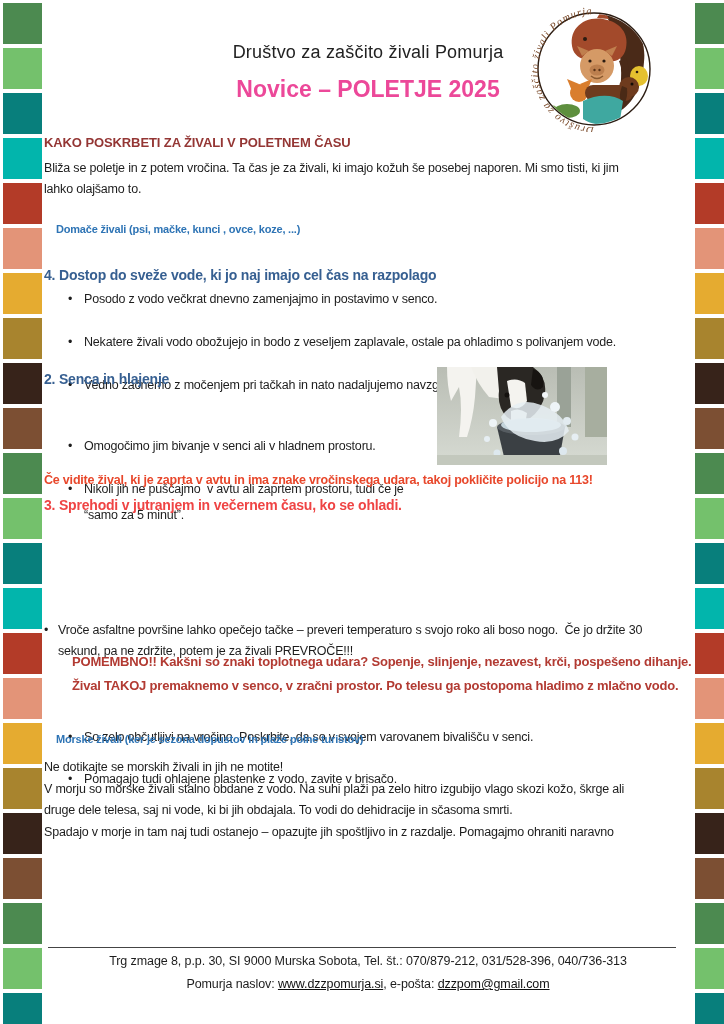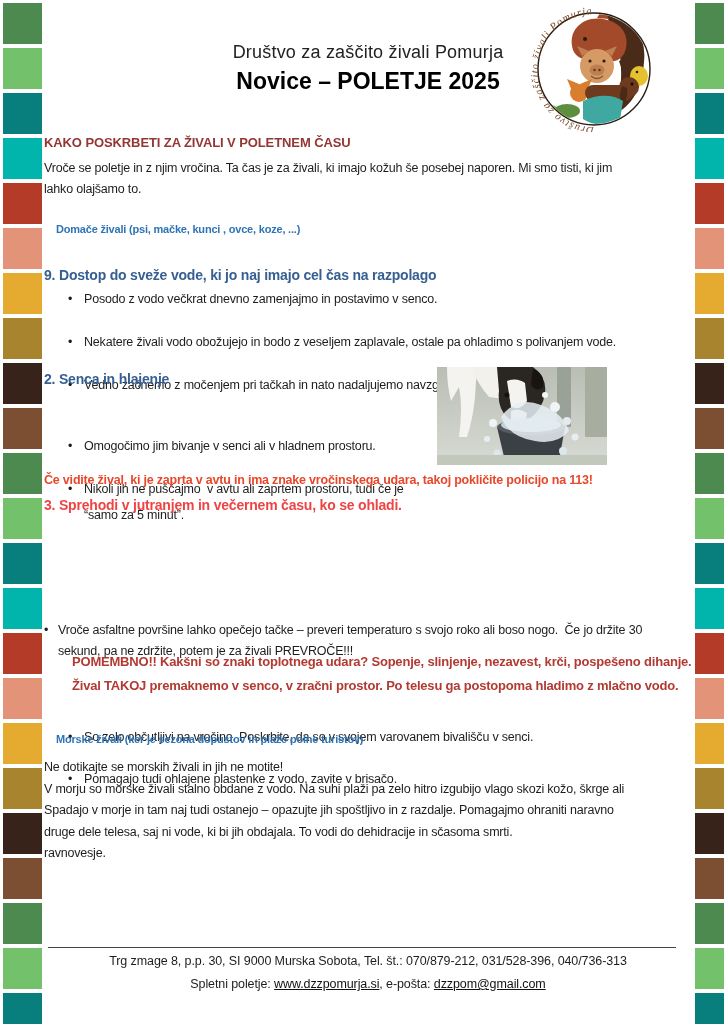--- a/index.html
+++ b/index.html
@@ -85,31 +85,31 @@
       <div class="bsq" style="background: rgb(55, 35, 26);"></div>
       <div class="bsq" style="background: rgb(124, 79, 51);"></div>
       <div class="bsq" style="background: rgb(76, 138, 80);"></div>
       <div class="bsq" style="background: rgb(116, 193, 108);"></div>
       <div class="bsq" style="background: rgb(8, 127, 124);"></div>
     </div>
 
   <div class="content">
 
     <div class="abs org" style="top:42px">Društvo za zaščito živali Pomurja</div>
-    <div class="abs novice" style="top:68px;color:#000000">Novice – POLETJE 2025</div>
+    <div class="abs novice" style="top:76px;color:#ec4899">Novice – POLETJE 2025</div>
 
     <div class="abs kako" style="top:135px;color:#943634">KAKO POSKRBETI ZA ŽIVALI V POLETNEM ČASU</div>
     <div class="abs body-txt" style="top:158px">
-      <div class="line t">Vroče se poletje in z njim vročina. Ta čas je za živali, ki imajo kožuh še posebej naporen. Mi smo tisti, ki jim</div>
+      <div class="line t">Bliža se poletje in z potem vročina. Ta čas je za živali, ki imajo kožuh še posebej naporen. Mi smo tisti, ki jim</div>
       <div class="line t">lahko olajšamo to.</div>
     </div>
 
     <div class="abs sec-head" style="top:223px;color:#2E74B5">Domače živali (psi, mačke, kunci , ovce, koze, ...)</div>
 
-    <div class="abs num-head" style="top:267px;color:#365F91">9. Dostop do sveže vode, ki jo naj imajo cel čas na razpolago</div>
+    <div class="abs num-head" style="top:267px;color:#365F91">4. Dostop do sveže vode, ki jo naj imajo cel čas na razpolago</div>
     <div class="abs bullet t line" style="top:292px">Posodo z vodo večkrat dnevno zamenjajmo  in postavimo  v senco.</div>
     <div class="abs bullet t line" style="top:320px">Nekatere živali vodo obožujejo in bodo z veseljem zaplavale, ostale pa ohladimo s polivanjem vode.</div>
     <div class="abs bullet t line" style="top:348px">Vedno začnemo z močenjem pri tačkah in nato nadaljujemo navzgor.</div>
 
     <div class="abs num-head" style="top:371px;color:#365F91">2. Senca in hlajenje</div>
     <div class="abs bullet line" style="top:394px"><span class="t">Omogočimo jim </span><span class="bold t">bivanje v senci ali v hladnem prostoru.</span><span class="t"></span></div>
     <div class="abs bullet" style="top:422px">
       <div class="line"><span class="t">Nikoli jih ne puščajmo  v </span><span class="bold t">avtu ali zaprtem prostoru</span><span class="t">, tudi če je</span></div>
       <div class="line t" style="margin-top:11px">“samo za 5 minut”.</div>
     </div>
@@ -127,28 +127,27 @@
 
     <div class="abs important" style="top:650px;color:#B23A32">
       <div class="line t">POMEMBNO!! Kakšni so znaki toplotnega udara? Sopenje, slinjenje, nezavest, krči, pospešeno dihanje.</div>
       <div class="line t">Žival TAKOJ premaknemo v senco, v zračni prostor. Po telesu ga postopoma hladimo z mlačno vodo.</div>
     </div>
 
     <div class="abs sec-head" style="top:733px;color:#2E74B5">Morske živali (ker je sezona dopustov in plaže polne turistov)</div>
     <div class="abs" style="top:757px">
       <div class="marine-line line t">Ne dotikajte se morskih živali in jih ne motite!</div>
       <div class="marine-line line t">V morju so morske živali stalno obdane z vodo. Na suhi plaži pa zelo hitro izgubijo vlago skozi kožo, škrge ali</div>
+      <div class="marine-line line t">druge dele telesa, saj ni vode, ki bi jih obdajala. To vodi do dehidracije in sčasoma smrti.</div>
       <div class="marine-line line t">Spadajo v morje in tam naj tudi ostanejo – opazujte jih spoštljivo in z razdalje. Pomagajmo ohraniti naravno</div>
-      <div class="marine-line line t">druge dele telesa, saj ni vode, ki bi jih obdajala. To vodi do dehidracije in sčasoma smrti.</div>
-      <div class="marine-line line t">ravnovesje.</div>
     </div>
 
     <div class="abs footer-rule" style="top:947px;left:4px;width:628px"></div>
     <div class="abs footer-line" style="top:954px">Trg zmage 8, p.p. 30, SI 9000 Murska Sobota, Tel. št.: 070/879-212, 031/528-396, 040/736-313</div>
-    <div class="abs footer-line" style="top:977px"><span class="t">Spletni poletje: </span><span class="flink">www.dzzpomurja.si</span><span class="t">, e-pošta: </span><span class="flink">dzzpom@gmail.com</span></div>
+    <div class="abs footer-line" style="top:977px"><span class="t">Pomurja naslov: </span><span class="flink">www.dzzpomurja.si</span><span class="t">, e-pošta: </span><span class="flink">dzzpom@gmail.com</span></div>
   </div>
 
   <div class="logo-box">
     <svg width="134" height="126" viewBox="0 0 134 126">
       <defs>
         <path id="arcPath" d="M 67 121 A 56 56 0 0 1 11 63 A 56 56 0 0 1 66 8"></path>
         <clipPath id="logoClip">
             <circle cx="67" cy="63" r="55"></circle>
           </clipPath>
       </defs>

